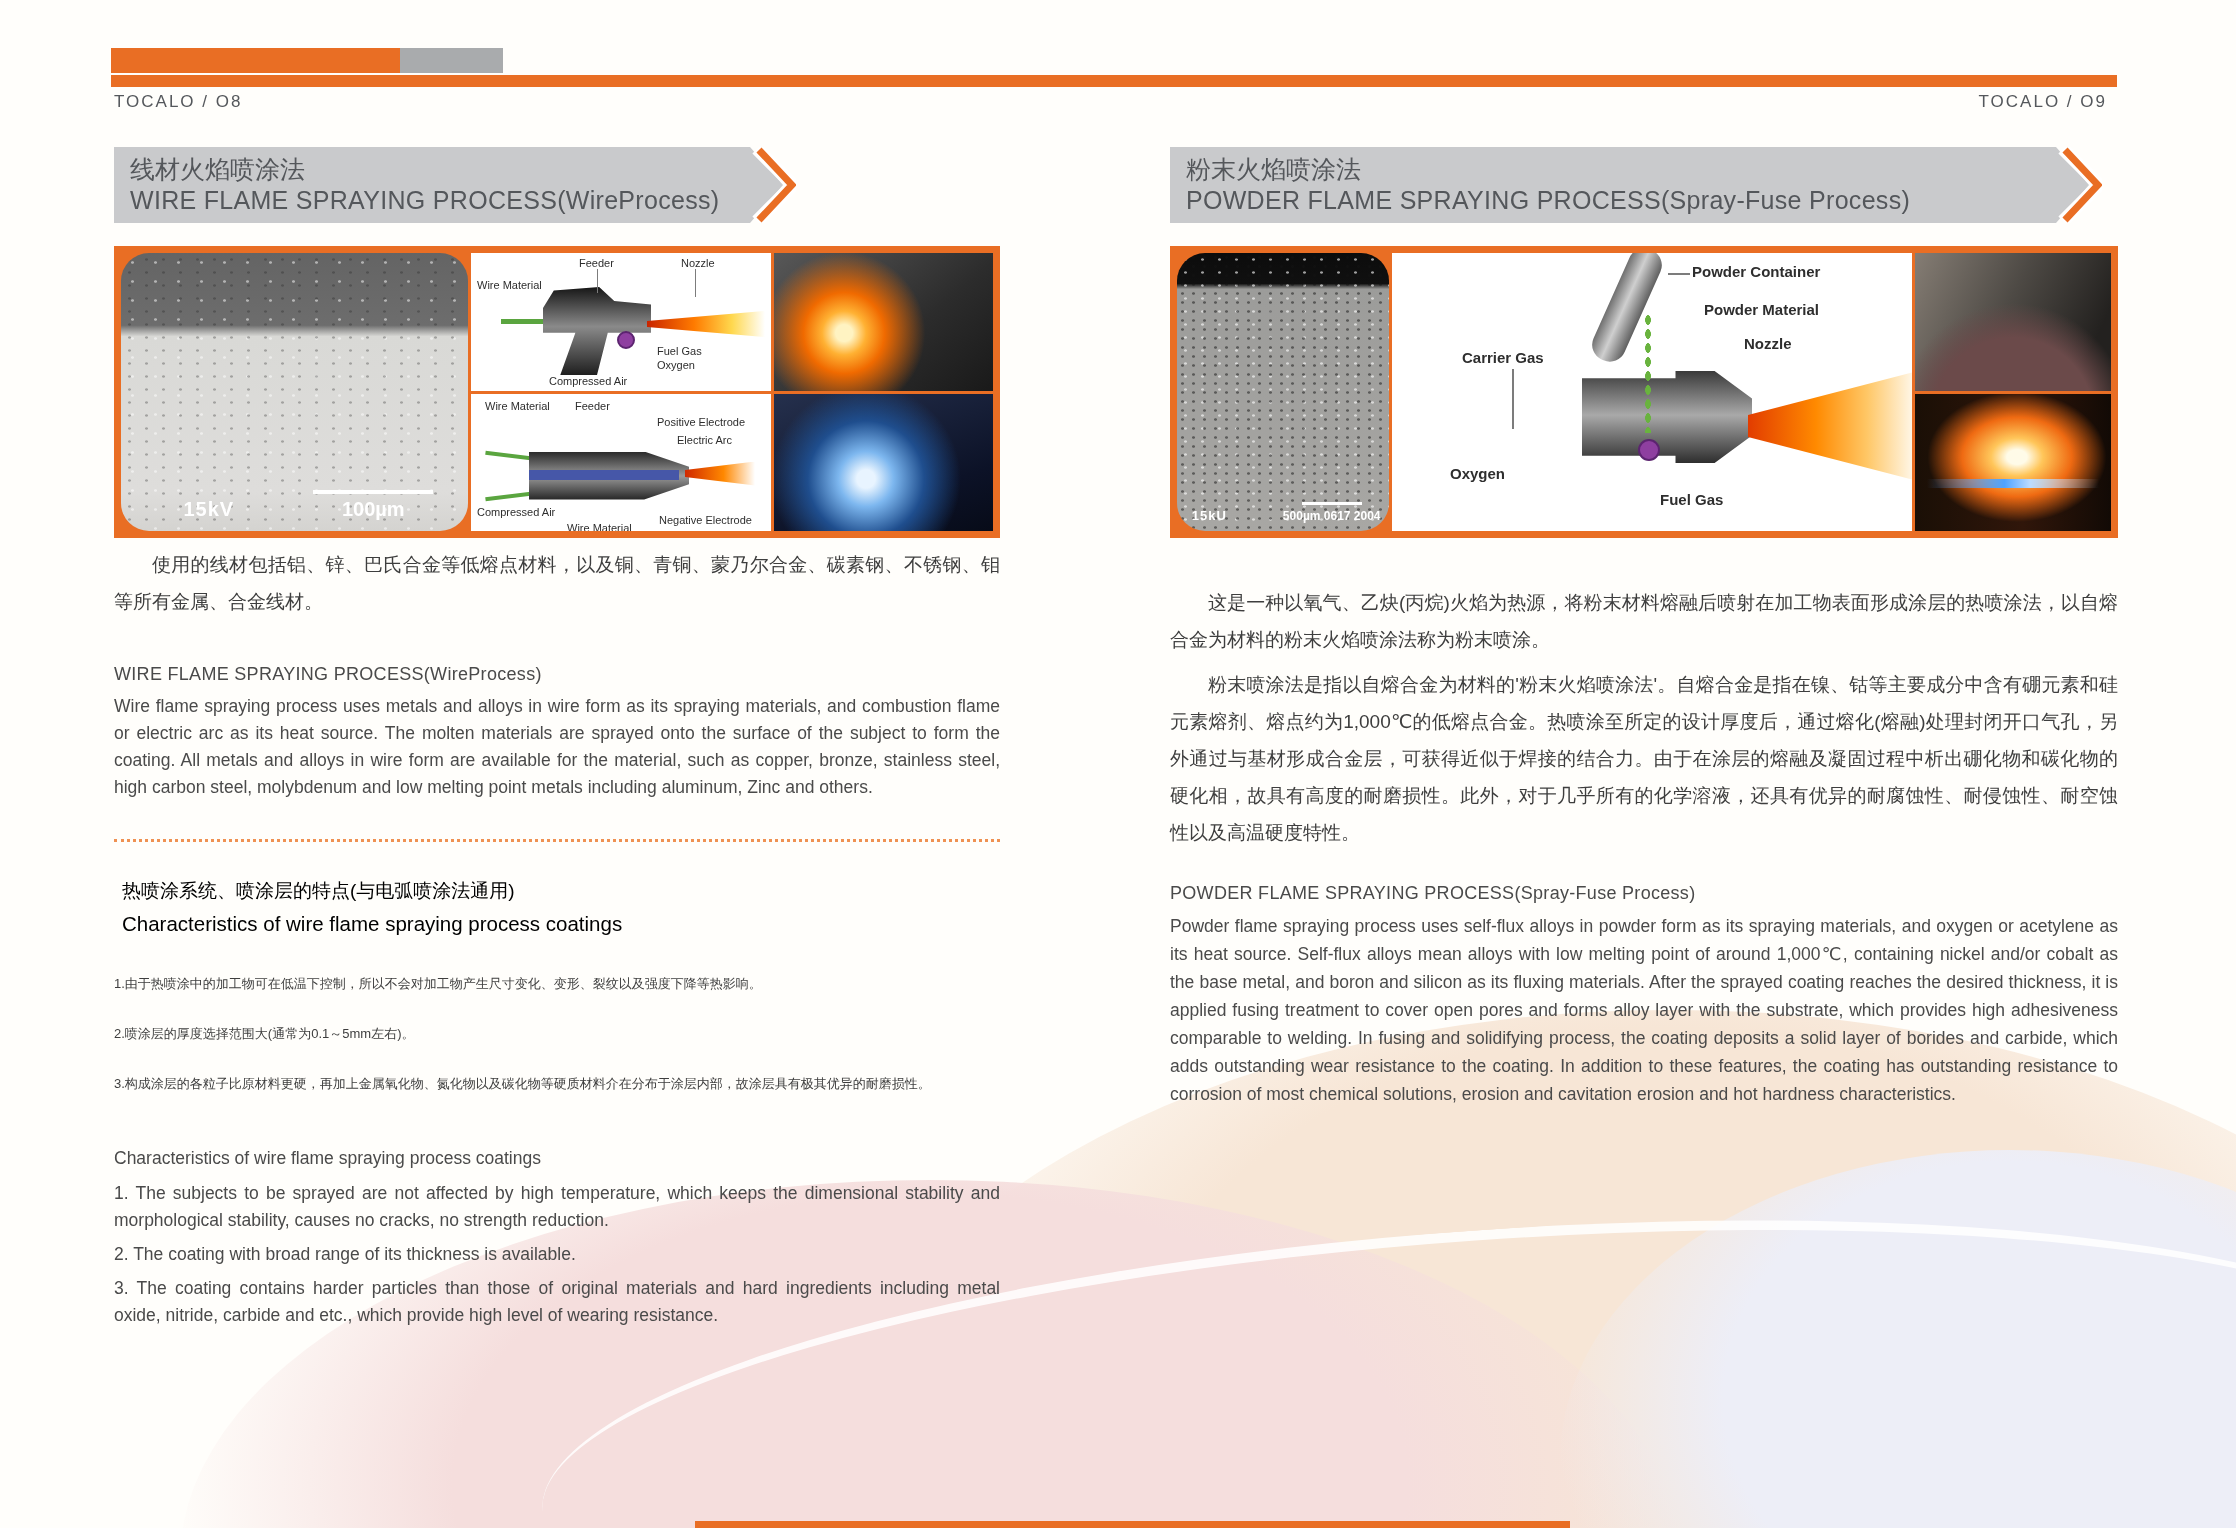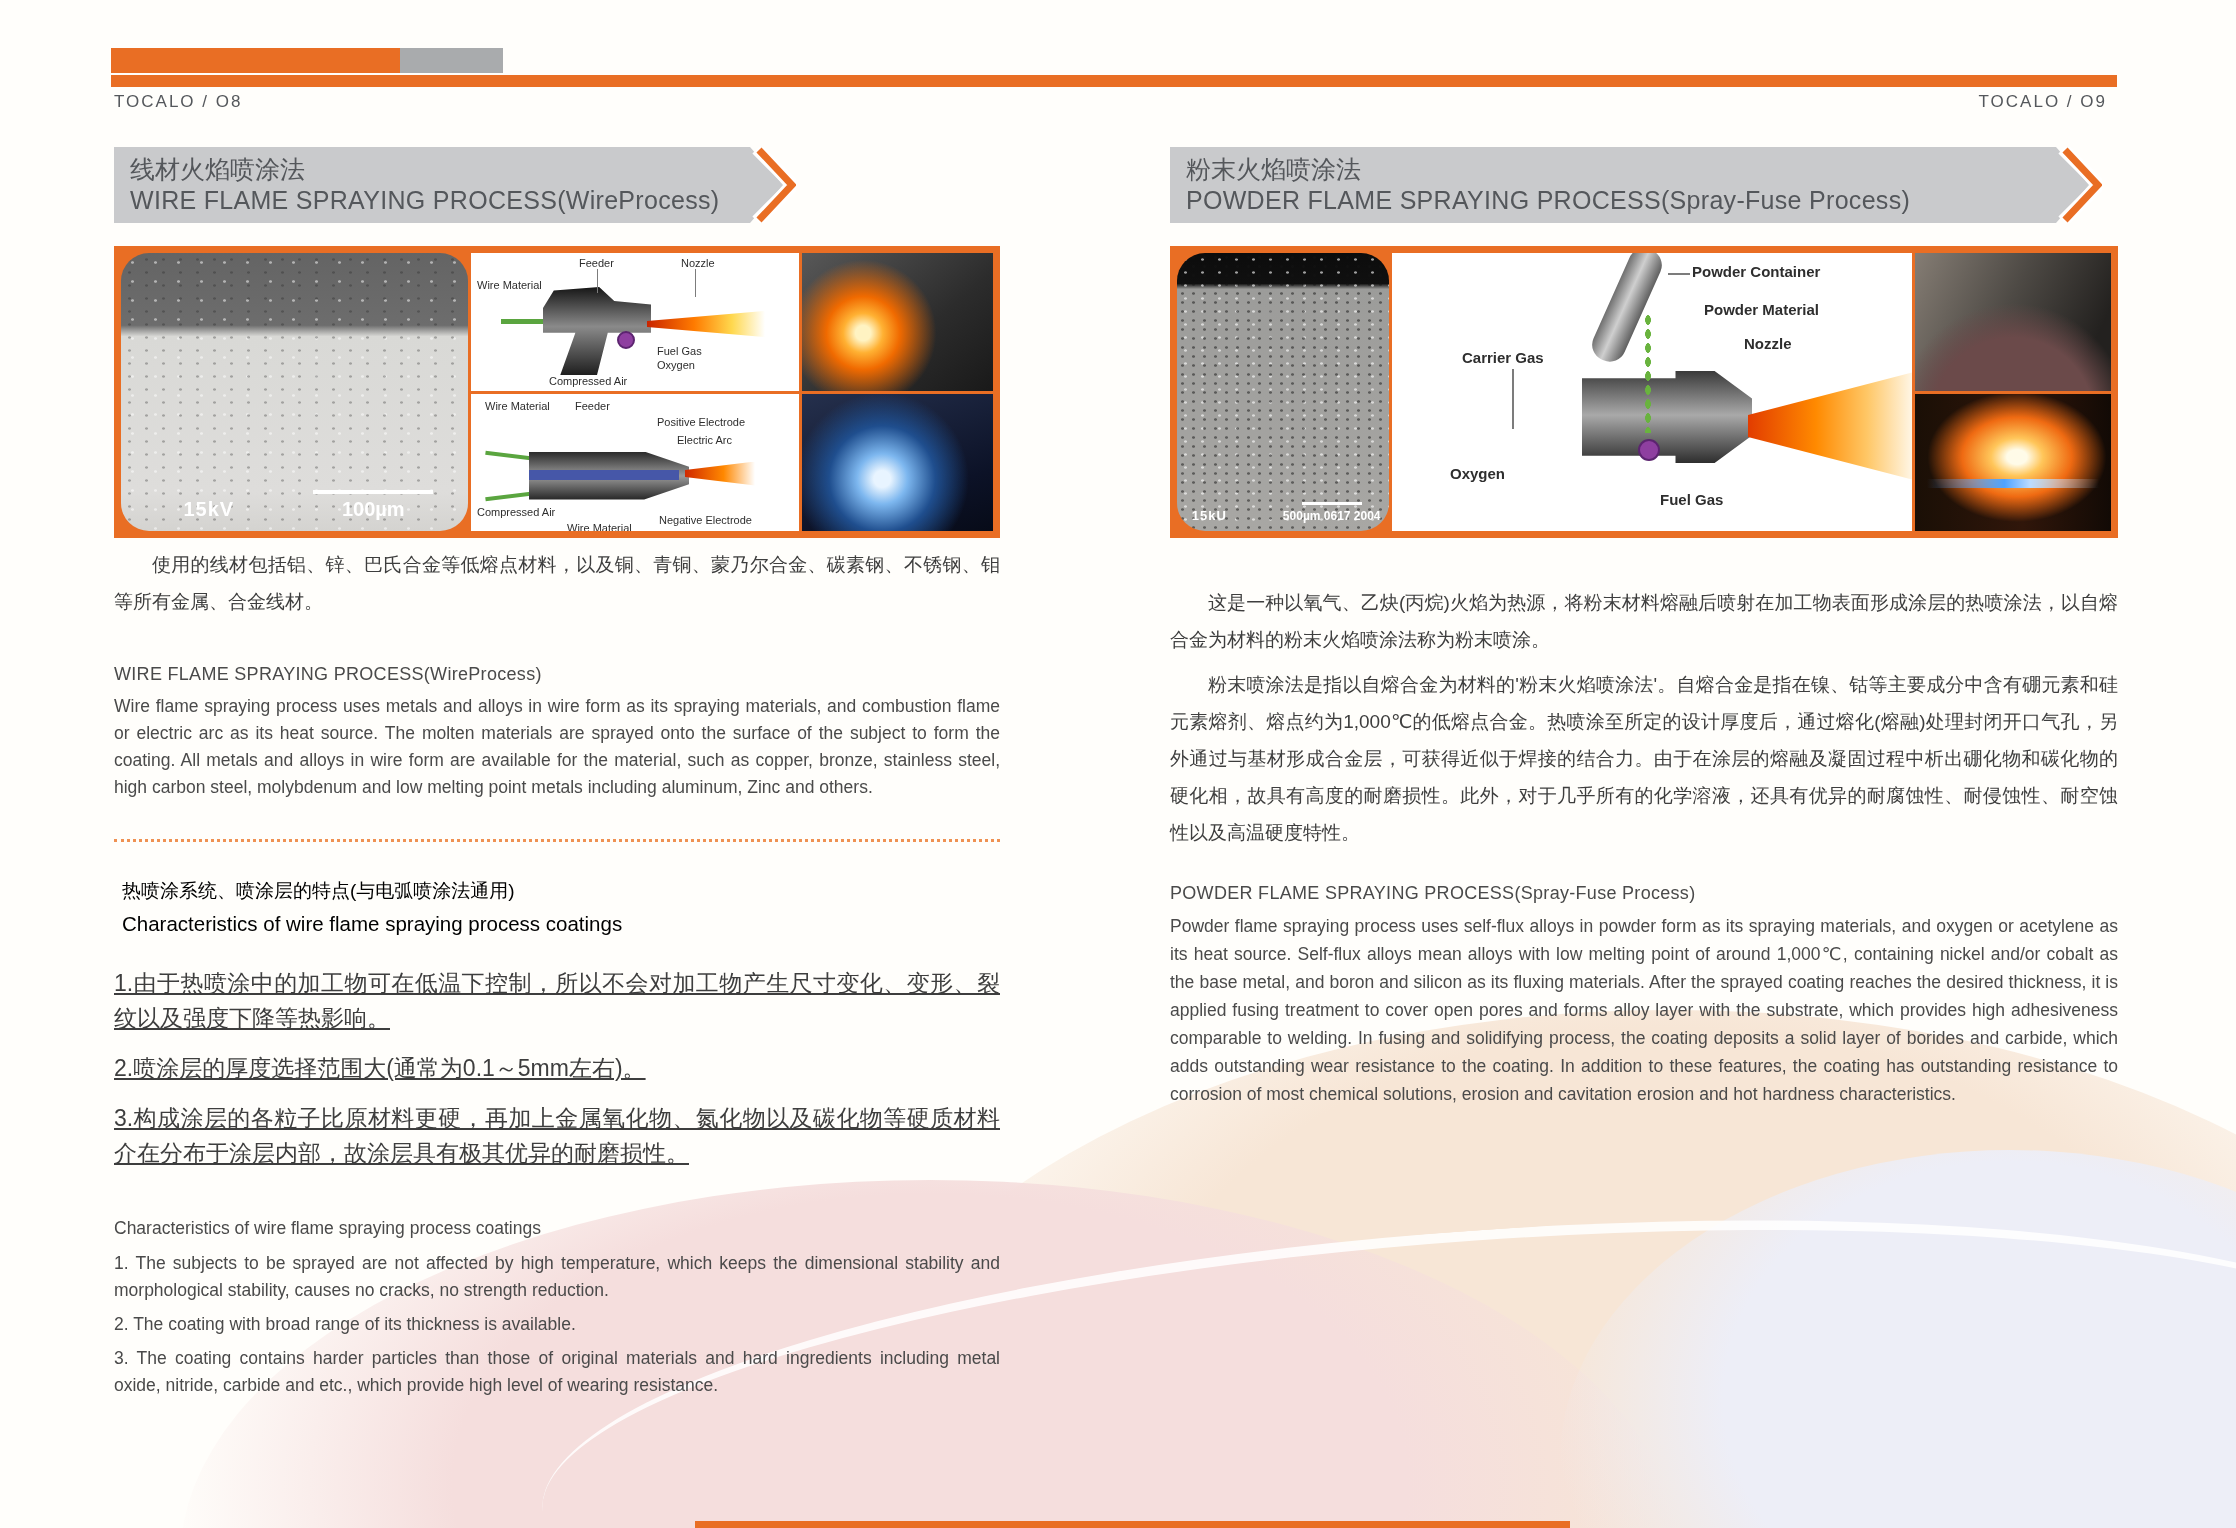--- a/index.html
+++ b/index.html
@@ -49,21 +49,21 @@
     background-size:11px 9px, 17px 13px, 100% 100%;
   }
   .sem-kv { position:absolute; bottom:10px; left:18%; color:#fff; font-size:20px; font-weight:bold; letter-spacing:1px; }
   .col-right .sem-kv { left:7%; bottom:8px; font-size:13px; }
   .sem-scale { position:absolute; bottom:10px; right:10%; color:#fff; font-size:20px; font-weight:bold; text-align:center; }
   .sem-scale .bar { display:block; width:120px; height:4px; background:#fff; margin:0 auto 4px; }
   .col-right .sem-scale { right:4%; bottom:8px; font-size:12px; }
   .col-right .sem-scale .bar { width:60px; height:3px; background:#fff; }
 
   .diag-col { background:#fff; display:flex; flex-direction:column; margin-left:3px; }
-  .col-left  .diag-col { width:328px; }
+  .col-left  .diag-col { width:300px; }
   .col-right .diag-col { width:520px; }
   .diag { position:relative; flex:1; background:#fff; overflow:hidden; }
   .diag-top { border-bottom:3px solid #e96e24; }
   .dlabel { position:absolute; font-size:11px; color:#2e2e2e; white-space:nowrap; z-index:3; }
   .col-right .dlabel { font-size:15px; font-weight:bold; }
   .leader { position:absolute; background:#7c7c7c; z-index:2; }
 
   .gun1 { position:absolute; left:72px; top:34px; width:108px; height:88px;
     background:linear-gradient(180deg,#161616,#8a8a8a 45%,#1f1f1f);
     clip-path:polygon(10% 4%, 52% 0, 66% 16%, 100% 20%, 100% 52%, 60% 52%, 50% 100%, 16% 100%, 30% 52%, 0 52%, 0 24%); }
@@ -123,21 +123,21 @@
   .en-h { margin:44px 0 8px; font-size:18px; font-weight:normal; color:#4a4a4a; letter-spacing:.3px; }
   .en { font-size:17.5px; line-height:27px; color:#4a4a4a; margin:0; text-align:justify; }
   .col-right .en-h { margin-top:32px; }
   .col-right .en { line-height:28px; }
   .dotted { margin-top:38px; height:0; border-top:3px dotted #ef9152; }
   .oh { font-weight:normal; color:#000000; margin:8px; }
   .oh-zh { margin-top:36px; font-size:19px; }
   .oh-en { margin-top:2px; font-size:20.5px; }
   .list { list-style:none; margin:0; padding:0; }
   .zh-list { margin-top:30px; }
-  .zh-list li { font-size:23px; line-height:35px; color:#3e3e3e; margin-bottom:15px; text-align:justify;text-decoration:underline; }
+  .zh-list li { font-size:13px; line-height:35px; color:#3e3e3e; margin-bottom:15px; text-align:justify; }
   .sub-h { margin-top:44px; font-size:17.5px; color:#4a4a4a; }
   .en-list { margin-top:8px; }
   .en-list li { font-size:17.5px; line-height:27px; color:#4a4a4a; margin-bottom:7px; text-align:justify; }
 
   
   .wave { position:absolute; border-radius:50%; z-index:1; pointer-events:none; }
   .wave-1 { left:820px;  top:1010px; width:1700px; height:980px;
             background:radial-gradient(ellipse at 50% 40%, #f7e6d6 0 45%, rgba(247,230,214,0) 72%); }
   .wave-2 { left:180px;  top:1180px; width:1500px; height:760px;
             background:radial-gradient(ellipse at 50% 40%, #f5dedd 0 45%, rgba(245,222,221,0) 72%); }

